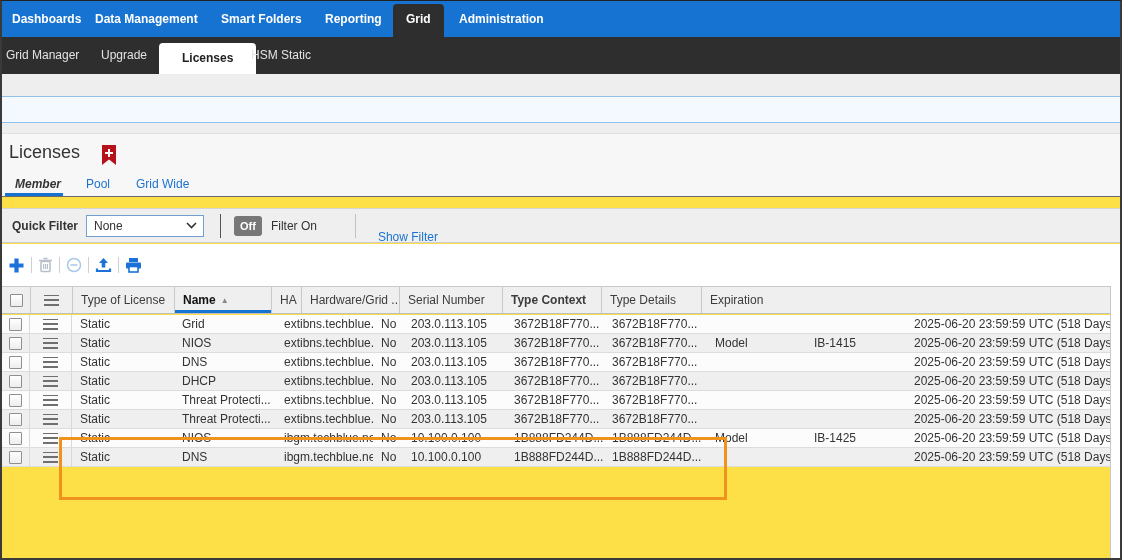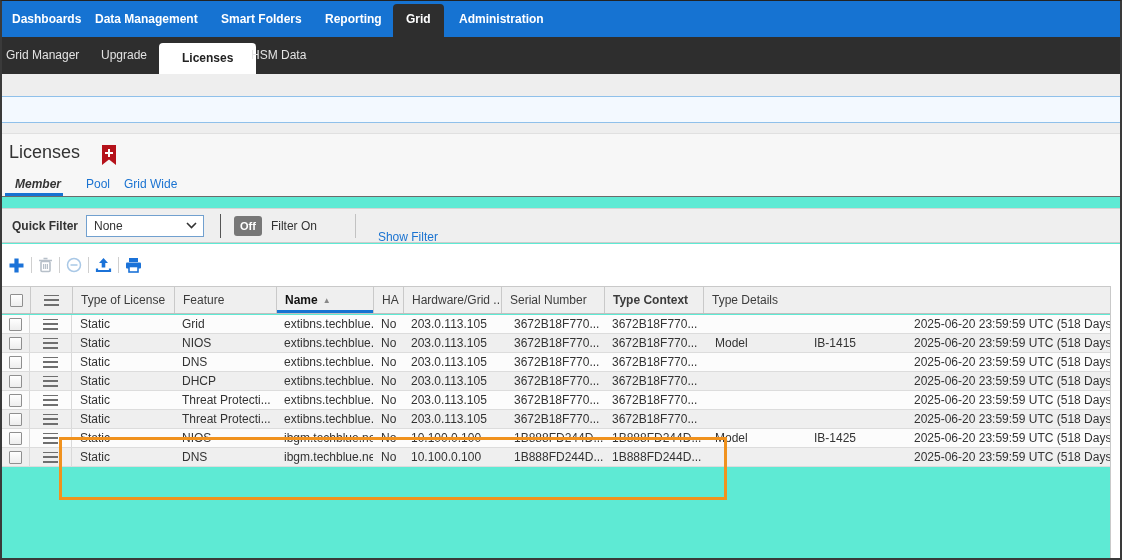--- a/index.html
+++ b/index.html
@@ -1,20 +1,20 @@
 <!DOCTYPE html>
 <html><head>
 <meta charset="utf-8">
 <style>
   * { margin:0; padding:0; box-sizing:border-box; }
   html,body { background:#fff; }
   body { font-family:"Liberation Sans", sans-serif; }
   .screen {
     position:relative; width:1122px; height:560px; overflow:hidden;
-    background:#5eead4; border:2px solid #3a3a3a; border-top:1px solid #222;
+    background:#fde047; border:2px solid #3a3a3a; border-top:1px solid #222;
   }
   
   .topnav { position:absolute; left:0; top:0; width:100%; height:36px; background:#1673d2; }
   .topnav .nav-item {
     position:absolute; top:0; height:36px; line-height:36px;
     color:#fff; font-size:12px; font-weight:bold; cursor:pointer; white-space:nowrap;
   }
   .topnav .nav-item.active {
     top:3px; height:33px; line-height:31px; background:#2e2e2e;
     border-radius:4px 4px 0 0; padding:0 13px;
@@ -39,21 +39,21 @@
                 border-bottom:1px solid #e0e0e0; }
   .title-bg { position:absolute; left:0; top:133px; width:100%; height:63px; background:#f7f7f7; }
   
   .page-title { position:absolute; left:7px; top:141px; font-size:18px; color:#333; }
   .bookmark { position:absolute; left:100px; top:144px; width:14px; height:20px; cursor:pointer; }
   
   .viewtabs { position:absolute; left:0; top:176px; width:100%; height:20px; }
   .viewtabs .vtab { position:absolute; top:0; font-size:12px; cursor:pointer; white-space:nowrap; }
   .viewtabs .vtab.active { color:#333; font-weight:bold;font-style:italic; }
   .viewtabs .vtab.inactive { color:#1a73d1; }
-  .vt-0{left:13px} .vt-1{left:84px} .vt-2{left:122px}
+  .vt-0{left:13px} .vt-1{left:84px} .vt-2{left:134px}
   .tab-underline { position:absolute; left:3px; top:192px; width:58px; height:3px; background:#1673d2; }
   .tab-hr { position:absolute; left:0; top:195px; width:100%; height:1px; background:#6b6b6b; }
   
   .filterbar {
     position:absolute; left:0; top:207px; width:100%; height:35px; background:#efefef;
     border-top:1px solid #d4d4d4; border-bottom:1px solid #cccccc;
     display:flex; align-items:center; font-size:12px; color:#333;
   }
   .qf-label { font-weight:bold; margin-left:10px; }
   .qf-select {
@@ -115,21 +115,21 @@
       <div class="nav-item tn-1">Data Management</div>
       <div class="nav-item tn-2">Smart Folders</div>
       <div class="nav-item tn-3">Reporting</div>
       <div class="nav-item tn-4 active">Grid</div>
       <div class="nav-item tn-5">Administration</div>
     </nav>
   <nav class="subnav" id="subnav">
       <div class="nav-item sn-0">Grid Manager</div>
       <div class="nav-item sn-1">Upgrade</div>
       <div class="nav-item sn-2 active">Licenses</div>
-      <div class="nav-item sn-3">HSM Data</div>
+      <div class="nav-item sn-3">HSM Static</div>
     </nav>
 
   <div class="band-gray1"></div>
   <div class="band-blue"></div>
   <div class="band-gray2"></div>
   <div class="title-bg"></div>
 
   <div class="page-title">Licenses</div>
   <svg class="bookmark" viewBox="0 0 14 20">
     <path d="M0 0 H14 V20 L7 14.5 L0 20 Z" fill="#b5121b"></path>
@@ -205,43 +205,43 @@
       <div class="hcell" style="width: 42px; justify-content: center; padding-left: 0px;">
         <div class="burger">
           <i></i>
           <i></i>
           <i></i>
         </div>
       </div>
       <div class="hcell" style="width: 102px;">
         <span>Type of License</span>
       </div>
-      <div class="hcell" style="width: 102px;">
-        <span>Feature</span>
-      </div>
       <div class="hcell sorted" style="width: 97px;">
         <span>Name</span>
         <span class="sort-arrow">▲</span>
         <div class="sort-bar"></div>
       </div>
       <div class="hcell" style="width: 30px;">
         <span>HA</span>
       </div>
       <div class="hcell" style="width: 98px;">
         <span>Hardware/Grid ...</span>
       </div>
       <div class="hcell" style="width: 103px;">
         <span>Serial Number</span>
       </div>
       <div class="hcell" style="width: 99px; font-weight: bold;">
         <span>Type Context</span>
       </div>
       <div class="hcell" style="width: 100px;">
         <span>Type Details</span>
       </div>
+      <div class="hcell" style="width: 204px;">
+        <span>Expiration</span>
+      </div>
     </div>
   <div class="tbody" id="tbody">
       <div class="trow even">
         <div class="cell c-select" style="width: 28px;">
           <div class="checkbox"></div>
         </div>
         <div class="cell c-menu" style="width: 42px;">
           <div class="burger">
             <i></i>
             <i></i>

